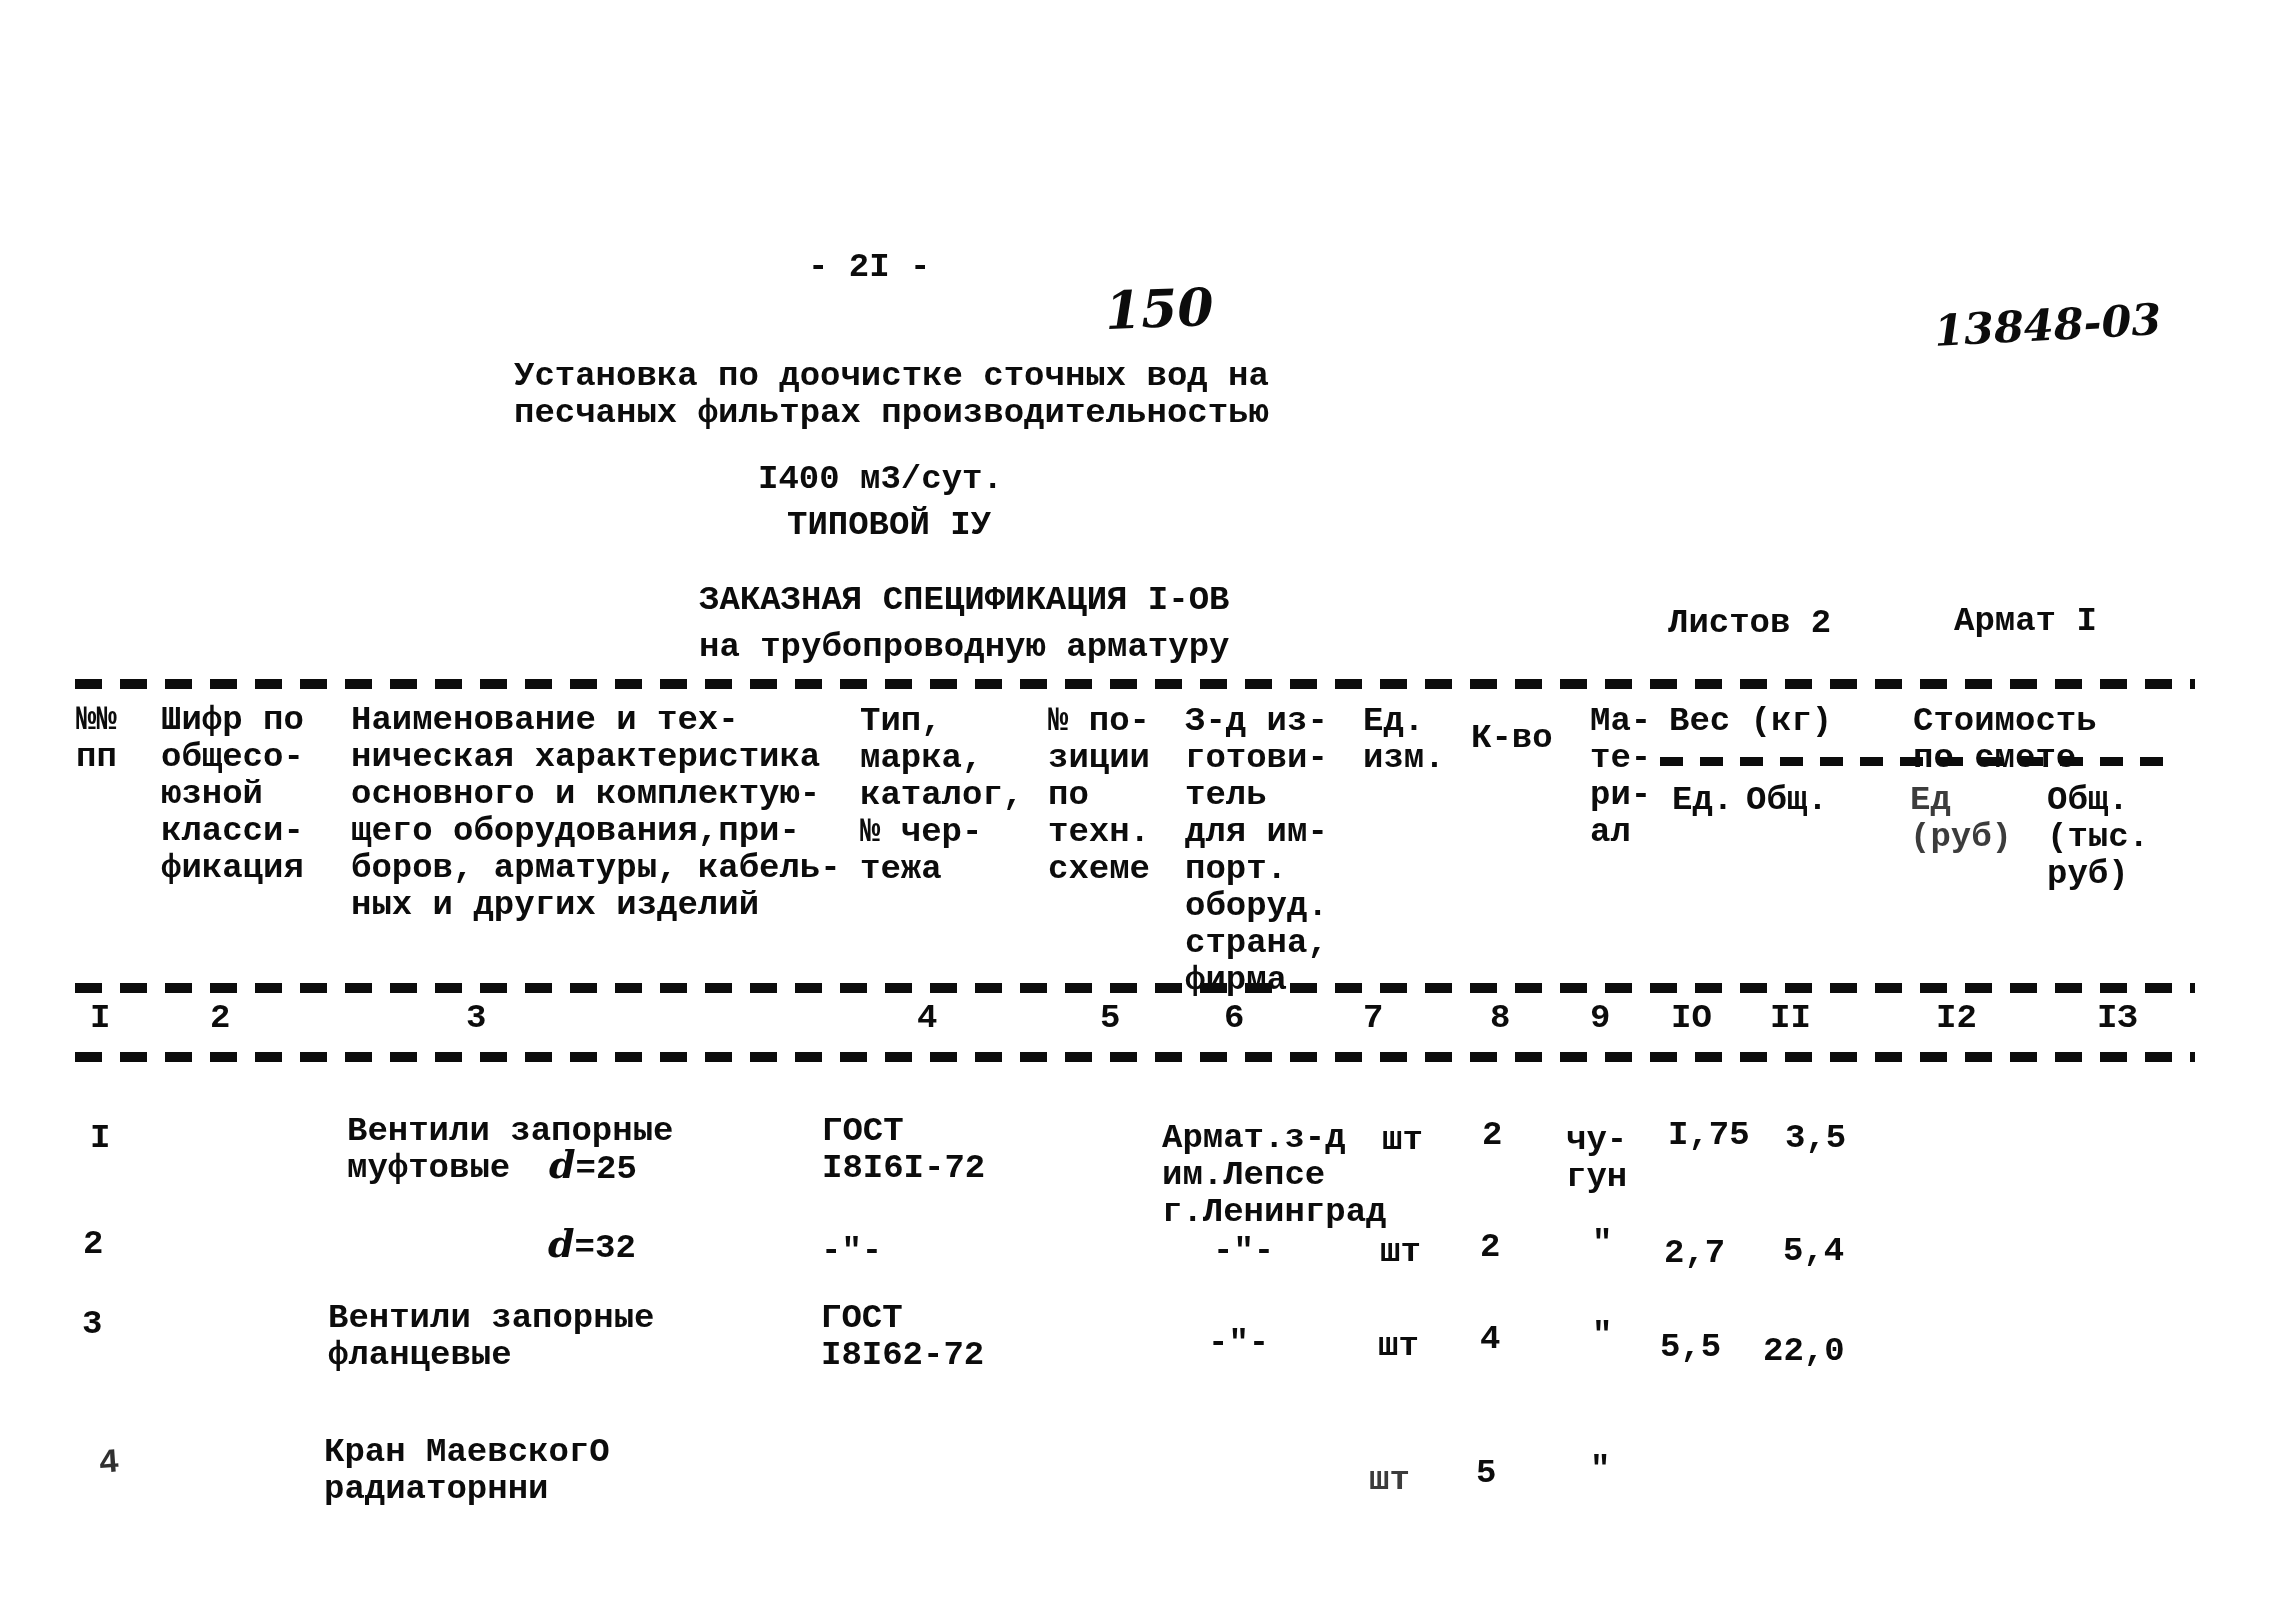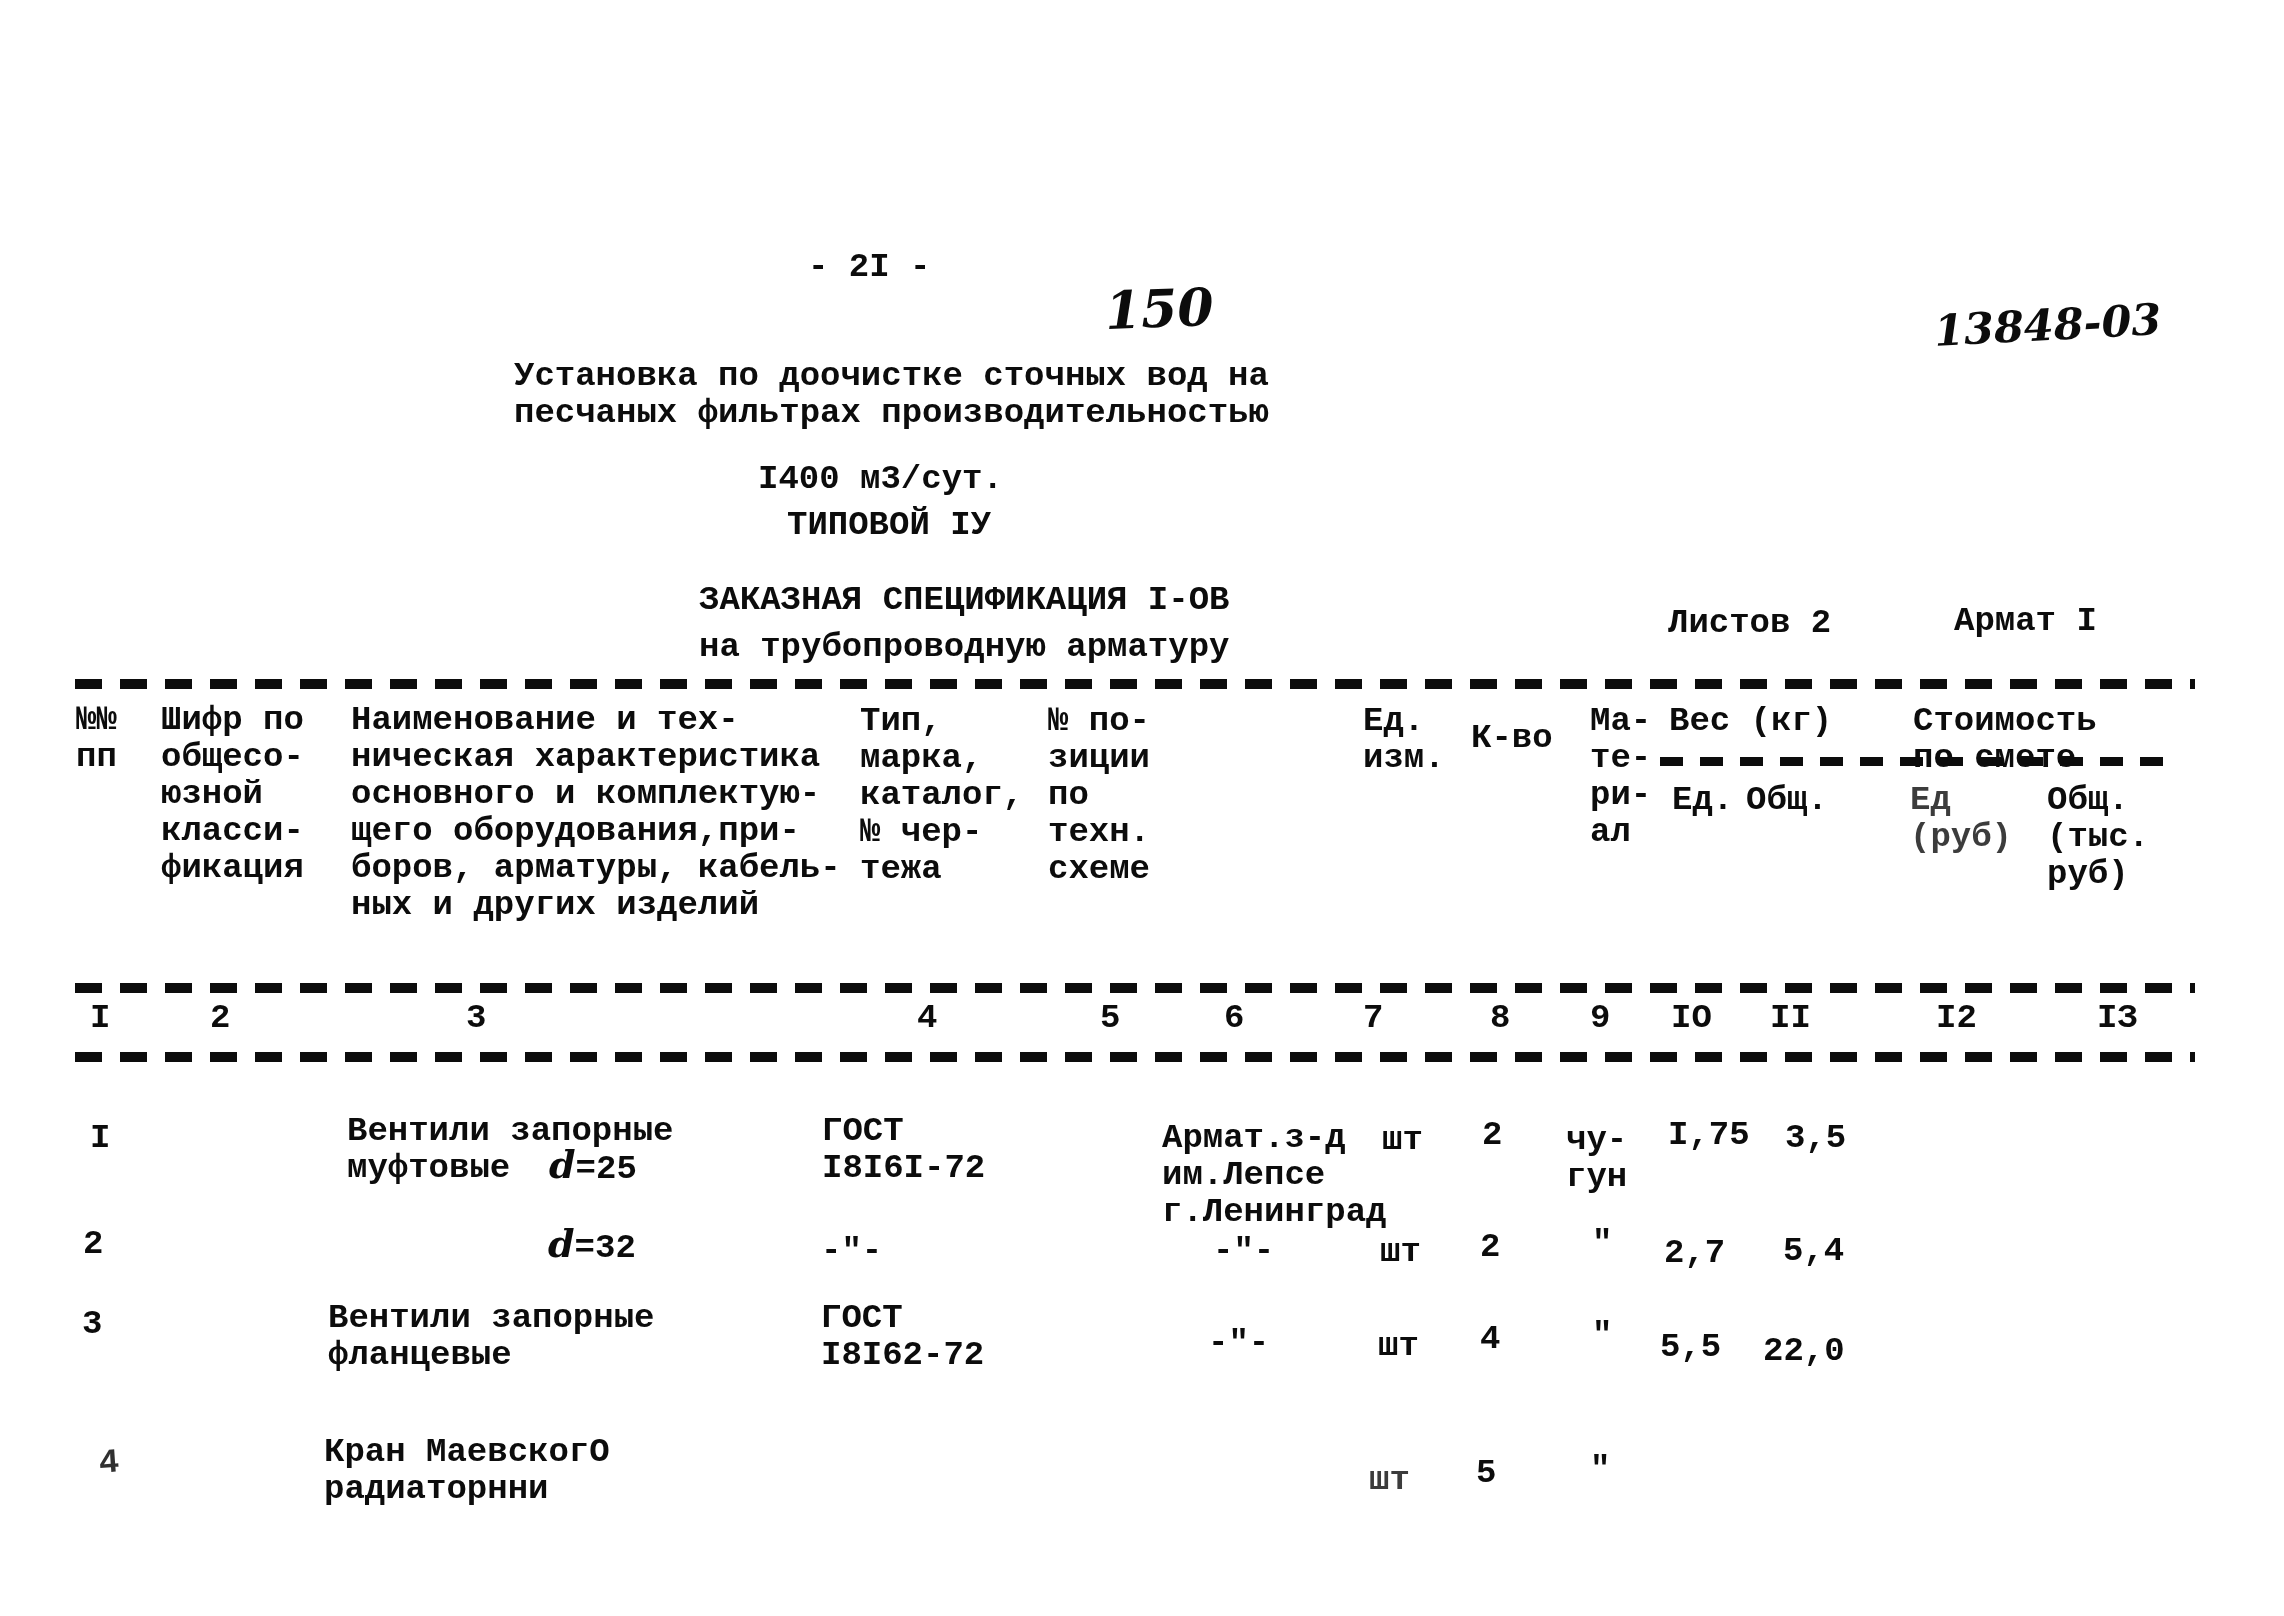--- a/index.html
+++ b/index.html
@@ -87,20 +87,28 @@
   <div class="tw" style="left:860px;top:703px;">Тип,
 марка,
 каталог,
 № чер-
 тежа</div>
   <div class="tw" style="left:1048px;top:703px;">№ по-
 зиции
 по
 техн.
 схеме</div>
+  <div class="tw" style="left:1185px;top:703px;">З-д из-
+готови-
+тель
+для им-
+порт.
+оборуд.
+страна,
+фирма</div>
   <div class="tw" style="left:1363px;top:703px;">Ед.
 изм.</div>
   <div class="tw" style="left:1471px;top:720px;">К-во</div>
   <div class="tw" style="left:1590px;top:703px;">Ма-
 те-
 ри-
 ал</div>
   <div class="tw" style="left:1669px;top:703px;">Вес (кг)</div>
   <div class="tw" style="left:1672px;top:782px;">Ед.</div>
   <div class="tw" style="left:1746px;top:782px;">Общ.</div>

